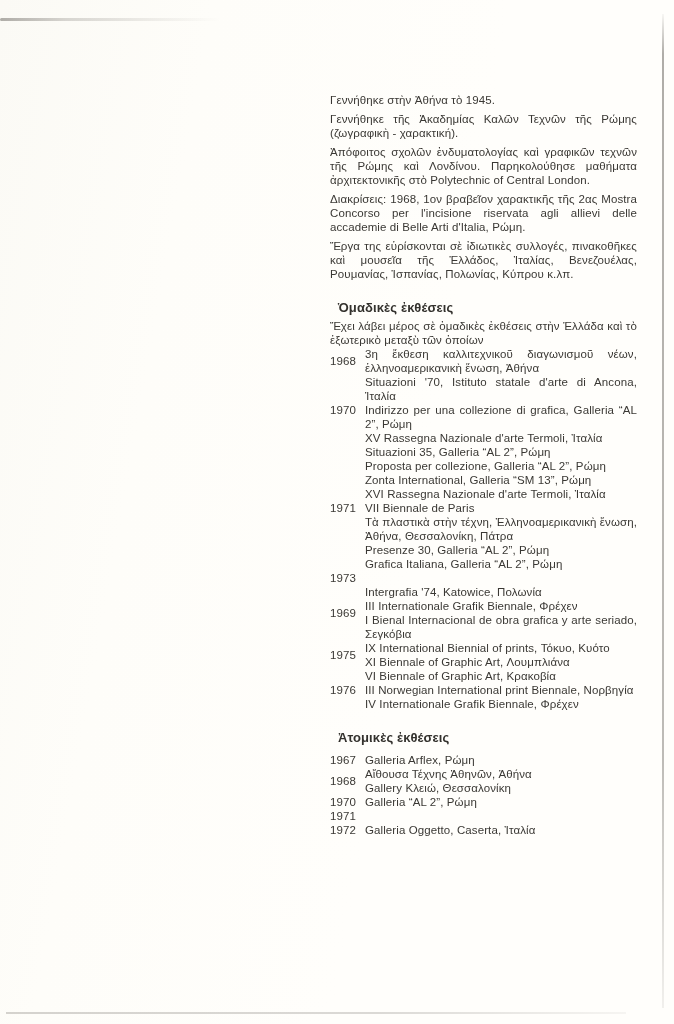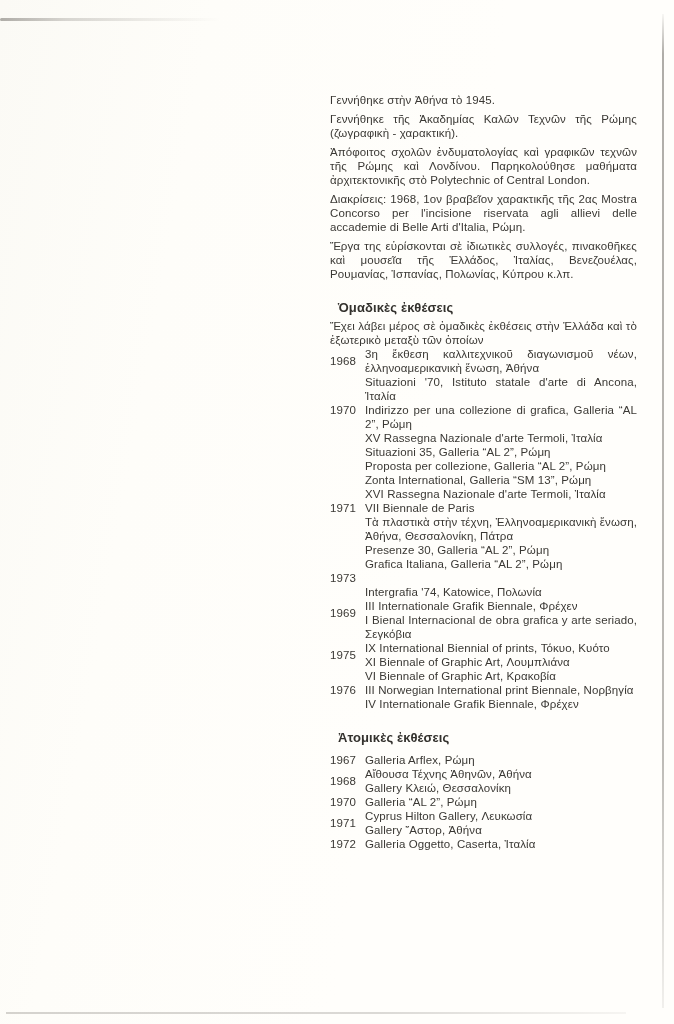--- a/index.html
+++ b/index.html
@@ -144,24 +144,20 @@
             </div>
           </div>
           <div class="exh-row">
             <span class="exh-year">1970</span>
             <div class="exh-entries">
               <p class="exh-entry">Galleria “AL 2”, Ρώμη</p>
             </div>
           </div>
           <div class="exh-row">
             <span class="exh-year">1971</span>
-            <div class="exh-entries">
-              <p class="exh-entry">Cyprus Hilton Gallery, Λευκωσία</p>
-              <p class="exh-entry">Gallery ῞Αστορ, Ἀθήνα</p>
-            </div>
           </div>
           <div class="exh-row">
             <span class="exh-year">1972</span>
             <div class="exh-entries">
               <p class="exh-entry">Galleria Oggetto, Caserta, Ἰταλία</p>
             </div>
           </div>
         </div>
     </div>
 

